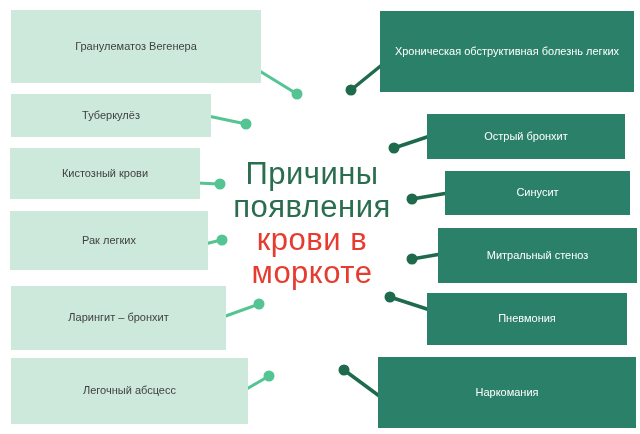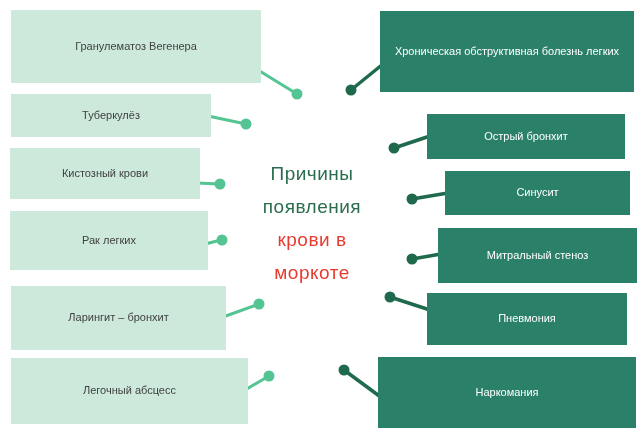--- a/index.html
+++ b/index.html
@@ -55,21 +55,21 @@
     background:var(--box-dark);
     color:var(--text-light);
   }
   .center-title{
     position:absolute;
     z-index:2;
     left:222px;
     top:157px;
     width:180px;
     text-align:center;
-    font-size:19px;
+    font-size:31px;
     line-height:33px;
     letter-spacing:0.5px;
   }
   .center-title .green-part{
     display:block;
     white-space:pre-line;
     color:var(--title-green);
   }
   .center-title .red-part{
     display:block;

